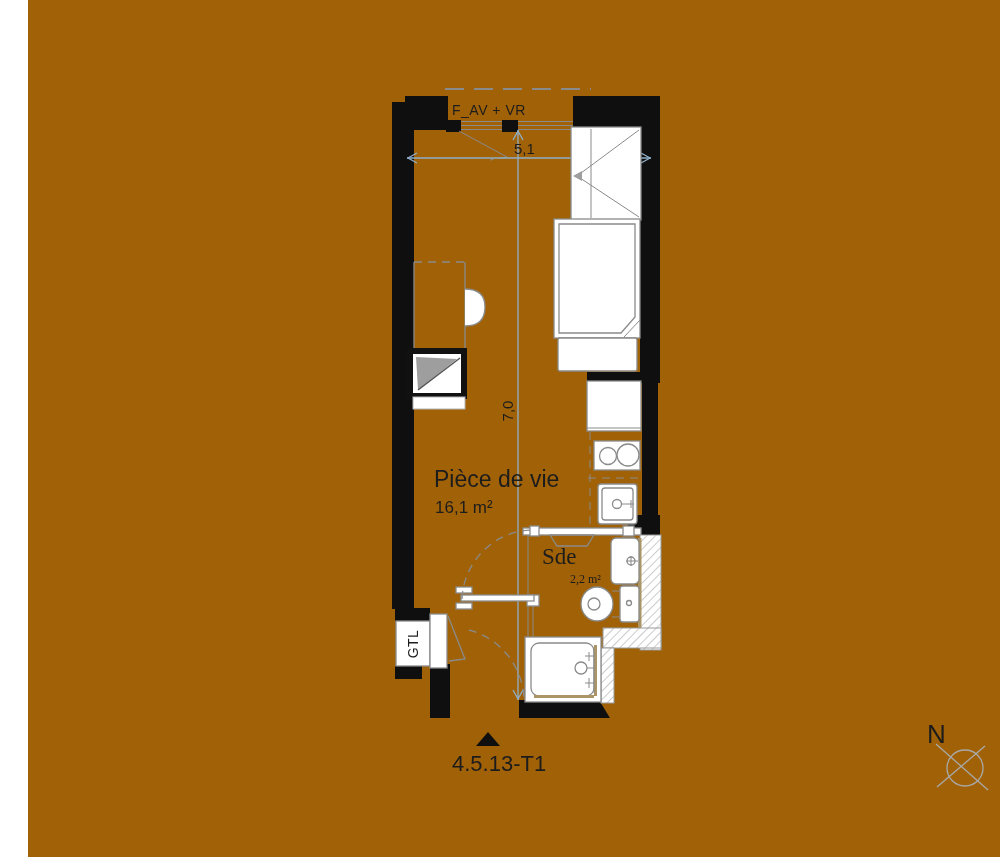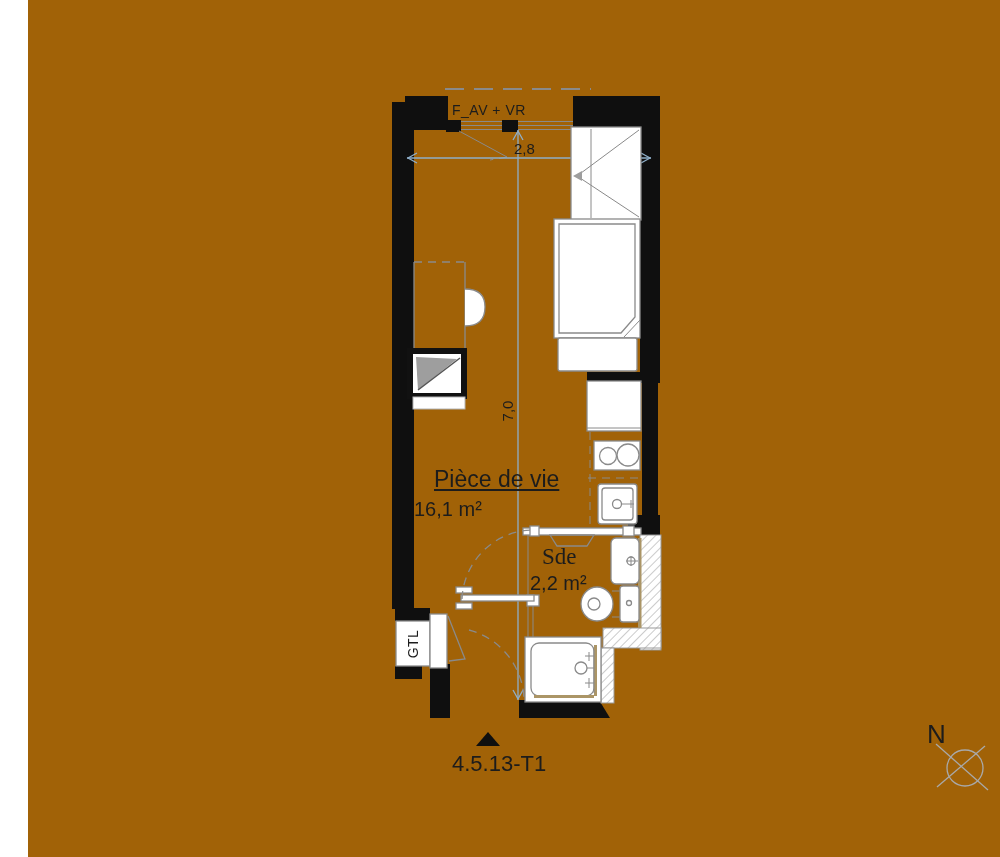--- a/index.html
+++ b/index.html
@@ -12,24 +12,24 @@
     --label-text:#1c1c1c;
   }
   html,body{margin:0;padding:0;background:#ffffff;}
   #canvas{position:relative;width:1000px;height:857px;background:#a16207;overflow:hidden;
           font-family:"Liberation Sans", sans-serif;color:var(--label-text);margin-left:28px;}
   svg{position:absolute;left:0;top:0;}
   .lbl{position:absolute;white-space:nowrap;color:var(--label-text);}
   .lbl-window{left:424px;top:102px;font-size:14px;letter-spacing:.5px;}
   .lbl-dim-w{left:486px;top:140px;font-size:15px;}
   .lbl-dim-h{left:479px;top:411px;font-size:15px;transform:translate(-50%,-50%) rotate(-90deg);}
-  .lbl-room{left:406px;top:466px;font-size:23px;text-decoration:underline;}
-  .lbl-room-area{left:386px;top:498px;font-size:20px;}
+  .lbl-room{left:406px;top:466px;font-size:23px;}
+  .lbl-room-area{left:407px;top:498px;font-size:17px;}
   .lbl-bath{left:514px;top:544px;font-size:23px;font-family:Liberation Serif, serif;}
-  .lbl-bath-area{left:502px;top:572px;font-size:20px;}
+  .lbl-bath-area{left:542px;top:572px;font-size:12px;font-family:Liberation Serif, serif;}
   .lbl-gtl{left:385px;top:644px;font-size:14px;transform:translate(-50%,-50%) rotate(-90deg);letter-spacing:.5px;}
   .lbl-ref{left:424px;top:751px;font-size:22px;}
   .lbl-north{left:899px;top:719px;font-size:26px;}
   
   .wall{fill:var(--wall);stroke:none;}
   .furn{fill:#ffffff;stroke:var(--furniture-line);stroke-width:1.3;}
   .furnN{fill:none;stroke:var(--furniture-line);stroke-width:1.3;}
   .thin{fill:none;stroke:var(--furniture-line);stroke-width:1;}
   .dim{fill:none;stroke:var(--dimension-line);stroke-width:1.3;}
   .dash{stroke-dasharray:8 6;}
@@ -201,21 +201,21 @@
     <polygon class="wall" points="448,746 472,746 460,732"></polygon>
 
     <g>
       <circle class="north" cx="937" cy="768" r="18"></circle>
       <line class="north" x1="908" y1="744" x2="960" y2="790"></line>
       <line class="north" x1="957" y1="746" x2="909" y2="787"></line>
     </g>
   </svg>
 
   <div class="lbl lbl-window">F_AV + VR</div>
-  <div class="lbl lbl-dim-w">2,8</div>
+  <div class="lbl lbl-dim-w">5,1</div>
   <div class="lbl lbl-dim-h">7,0</div>
   <div class="lbl lbl-room">Pièce de vie</div>
   <div class="lbl lbl-room-area">16,1 m²</div>
   <div class="lbl lbl-bath">Sde</div>
   <div class="lbl lbl-bath-area">2,2 m²</div>
   <div class="lbl lbl-gtl">GTL</div>
   <div class="lbl lbl-ref">4.5.13-T1</div>
   <div class="lbl lbl-north">N</div>
 </div>
 

